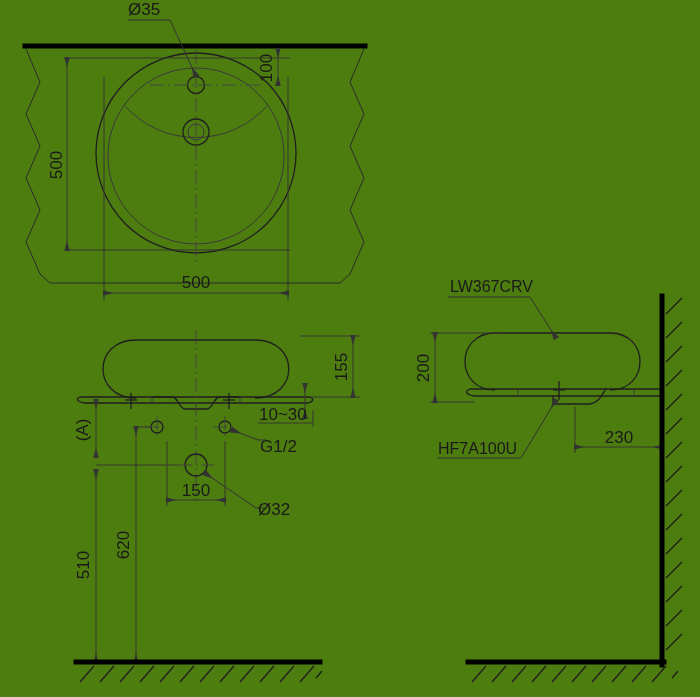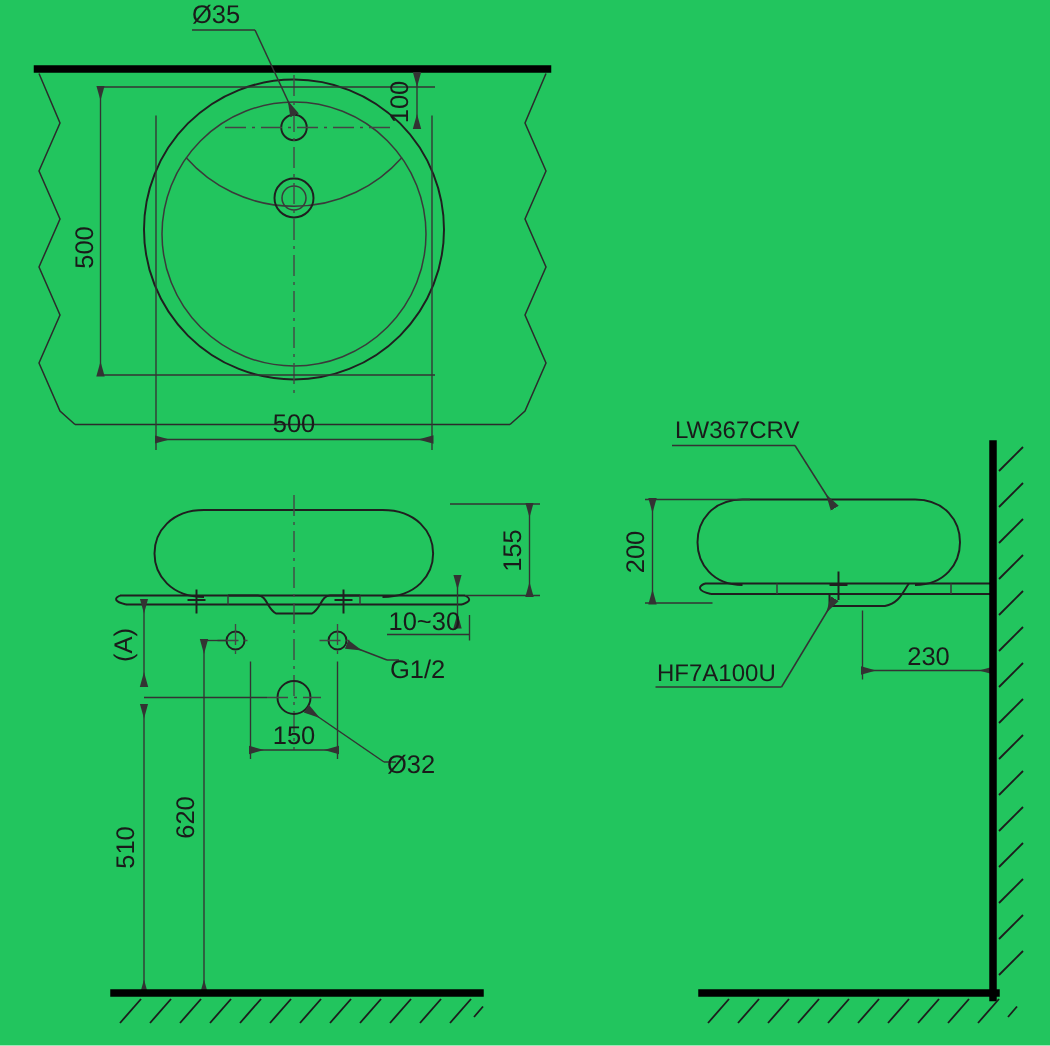--- a/index.html
+++ b/index.html
@@ -7,21 +7,21 @@
     padding: 0;
     background: #ffffff;
   }
   body {
     font-family: "Liberation Sans", sans-serif;
   }
   #sheet {
     position: relative;
     width: 700px;
     height: 697px;
-    background: #22c55e;
+    background: #4d7c0f;
     overflow: hidden;
   }
   #sheet svg {
     display: block;
   }
   text {
     font-family: "Liberation Sans", sans-serif;
     fill: #1a1a1a;
   }
   .dimtext {

